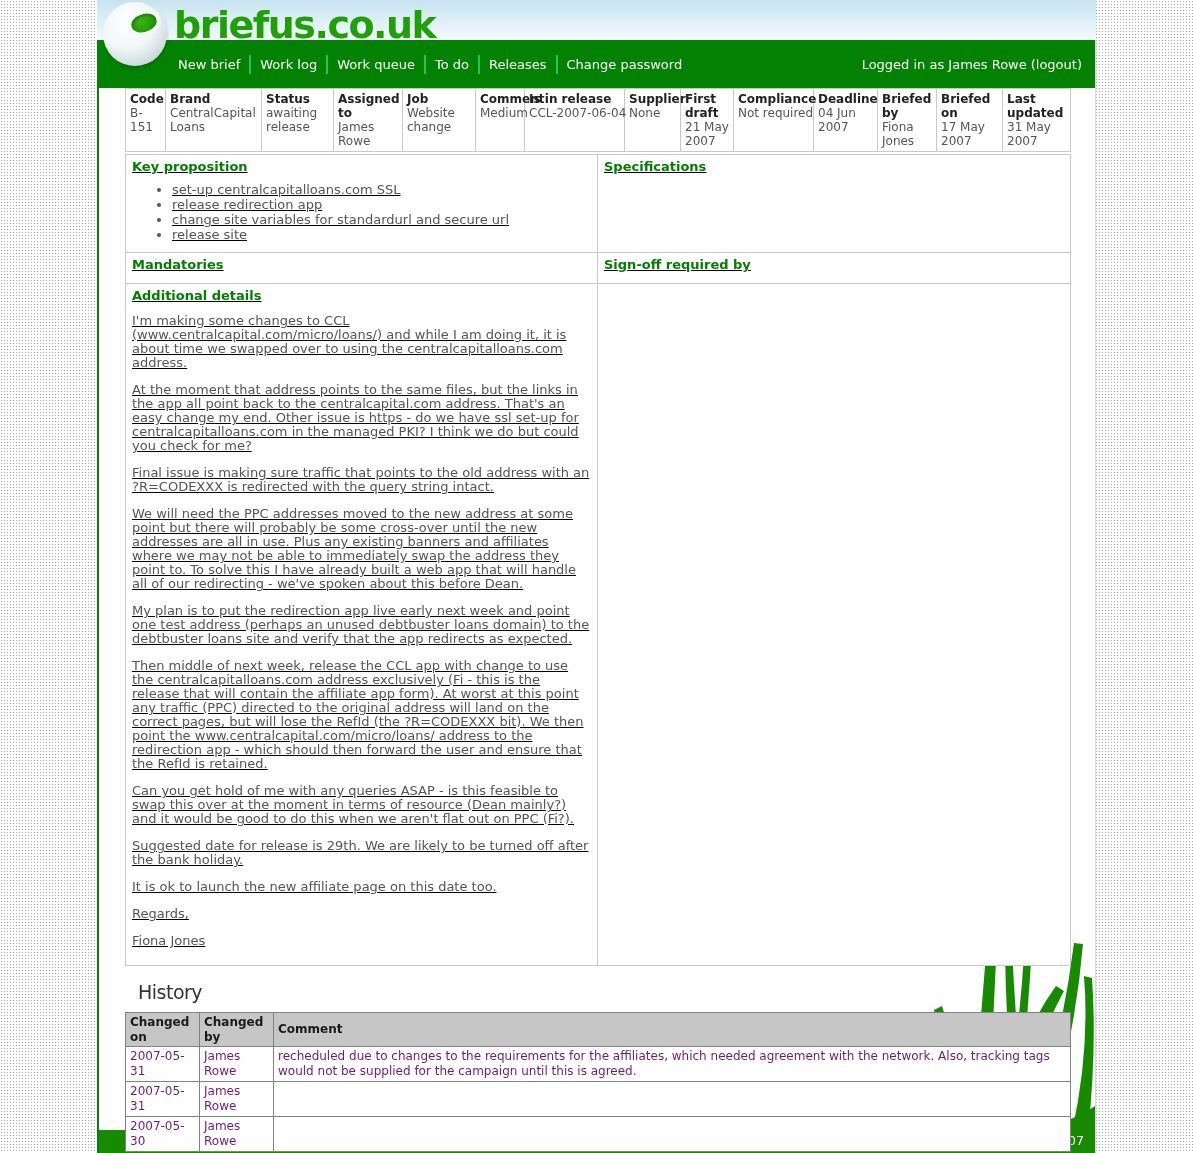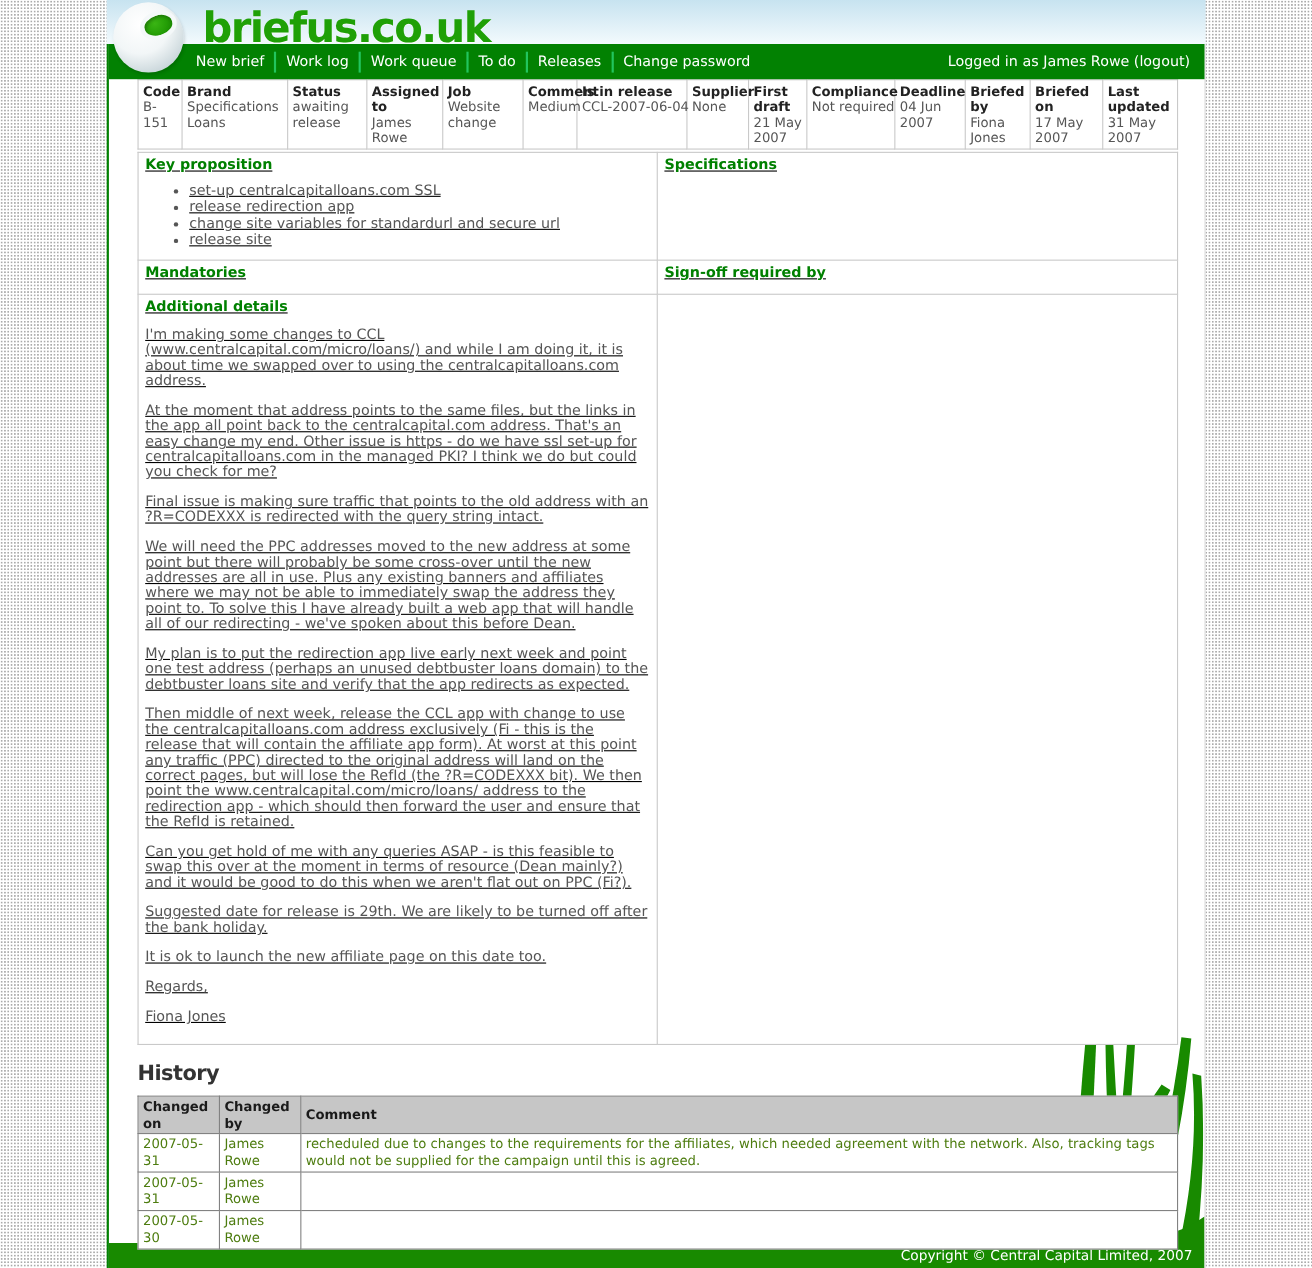--- a/index.html
+++ b/index.html
@@ -27,36 +27,36 @@
   }
   .logo-sphere .crater {
     position: absolute; left: 24px; top: 8px;
     width: 34px; height: 26px; border-radius: 50%;
     transform: rotate(-18deg);
     background: radial-gradient(circle at 40% 35%, #3ab514 0%, #249e06 55%, #157f00 100%);
     border: 4px solid #f4f8f9;
     box-shadow: inset 1px 2px 3px rgba(0,0,0,0.25);
   }
   .logo-text {
-    margin-left: 17px; margin-top: 1px;
+    margin-left: 7px; margin-top: 1px;
     font-size: 38px; font-weight: bold; letter-spacing: -1.5px;
     color: #1fa006; line-height: 44px;
     text-shadow: 0 1px 0 rgba(255,255,255,0.7);
   }
 
   
   .page-body {
     position: relative;
     height: 1113px;
     background: #ffffff;
     border-left: 2px solid #028102;
     border-right: 1px solid #d9d9d9;
   }
   .navbar {
-    height: 32px; background: #028102;
+    height: 48px; background: #028102;
     display: flex; align-items: center;
     padding-left: 70px;
     font-size: 13px; color: #ffffff;
     position: relative; z-index: 3;
   }
   .navbar a { color: #ffffff; text-decoration: none; }
   .nav-item { padding: 2px 9px; }
   .nav-item + .nav-item { border-left: 2px solid #22c55e; }
   .nav-spacer { flex: 1; }
   .logged-in { padding-right: 13px; white-space: nowrap; }
@@ -101,39 +101,39 @@
   table.brief tr.r2 td { height: 31px; }
   table.brief tr.r3 td { height: 584px; }
   .sec-title { font-weight: bold; color: #008000; font-size: 13px; }
   ul.keyprop { margin: 9px 0 0 0; padding-left: 40px; }
   ul.keyprop li { margin: 0 0 1px 0; line-height: 14px; font-size: 13px; }
   .details p { margin: 0 0 13px 0; line-height: 14px; font-size: 13px; }
   .details { margin-top: 11px; }
 
   
   .history-title {
-    margin: 15px 0 9px;
-    font-size: 19px; font-weight: bold; color: #333333;
+    margin: 15px 13px 9px;
+    font-size: 19px; font-weight: normal; color: #333333;
     letter-spacing: -0.5px;
     position: relative; z-index: 2; display: inline-block;
   }
   table.history {
     width: 945px; border-collapse: collapse; table-layout: fixed;
     background: #ffffff; position: relative; z-index: 2;
   }
   table.history th, table.history td {
     border: 1px solid #828282;
     font-size: 12px; text-align: left;
     padding: 2px 4px;
   }
   table.history th {
     background: #c6c6c6; color: #1a1a1a; font-weight: bold;
     height: 30px; vertical-align: middle; line-height: 1.2;
   }
-  table.history td { color: #4d7c0f; vertical-align: middle; line-height: 1.25; }
+  table.history td { color: #701a75; vertical-align: middle; line-height: 1.25; }
   table.history tr.tall td { height: 32px; }
   table.history tr.slim td { height: 17px; }
 
   
   .grass-right {
     position: absolute; right: 1px; bottom: 0;
     width: 170px; height: 265px;
     z-index: 1; pointer-events: none;
   }
 
@@ -205,21 +205,21 @@
           <col style="width:53px">
             <col style="width:80px">
             <col style="width:64px">
             <col style="width:59px">
           <col style="width:66px">
             <col style="width:68px">
         </colgroup>
         <tbody>
             <tr>
           <td><span class="lbl">Code</span><span>B-151</span></td>
-          <td><span class="lbl">Brand</span><span>Specifications Loans</span></td>
+          <td><span class="lbl">Brand</span><span>CentralCapital Loans</span></td>
           <td><span class="lbl">Status</span><span>awaiting release</span></td>
           <td><span class="lbl">Assigned to</span><span>James Rowe</span></td>
           <td><span class="lbl">Job</span><span>Website change</span></td>
           <td><span class="lbl">Comment</span><span>Medium</span></td>
           <td><span class="lbl nowrap">Is in release</span><span class="nowrap">CCL-2007-06-04</span></td>
           <td><span class="lbl">Supplier</span><span>None</span></td>
           <td><span class="lbl">First draft</span><span>21 May 2007</span></td>
           <td><span class="lbl nowrap">Compliance</span><span class="nowrap">Not required</span></td>
           <td><span class="lbl">Deadline</span><span>04 Jun 2007</span></td>
           <td><span class="lbl">Briefed by</span><span>Fiona Jones</span></td>

